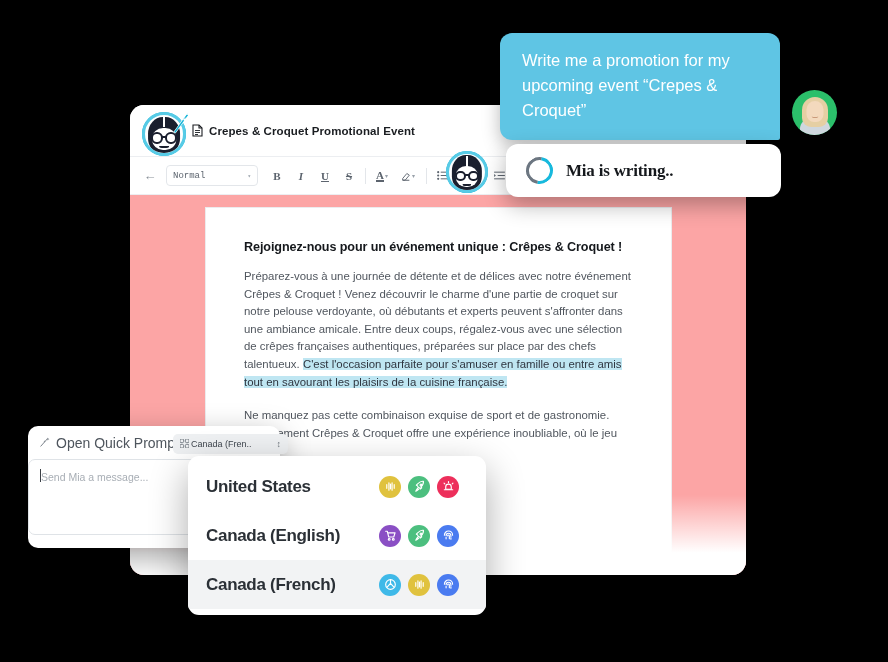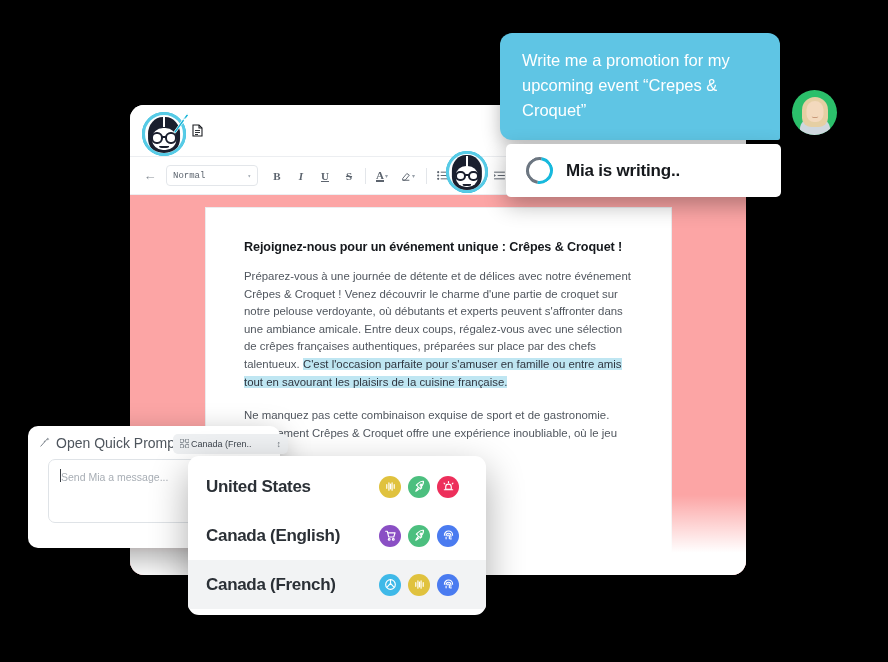--- a/index.html
+++ b/index.html
@@ -145,24 +145,25 @@
   .av-face {
     position:absolute; left:50%; top:11px; transform:translateX(-50%);
     width:17px; height:21px; background:#f3d9bd; border-radius:9px 9px 8px 8px;
   }
   .av-smile{position:absolute;left:50%;top:24px;transform:translateX(-50%);
     width:7px;height:4px;border-bottom:1.4px solid #c99a7a;border-radius:0 0 60% 60%;}
 
   
   .writing-bubble {
     position:absolute; left:506px; top:144px; width:275px; height:53px;
-    background:#ffffff; border-radius: 5px;
+    background:#ffffff; border-radius: 12px;
     display:flex; align-items:center; gap:13px; padding-left: 20px;
     box-shadow: 0 8px 22px rgba(0,0,0,0.30);
     z-index: 42;
+    font-family: Liberation Serif, serif;
   }
   .spinner {
     width: 27px; height: 27px; border-radius:50%;
     border: 3.2px solid #6c7681;
     border-right-color:#17b9dd; border-bottom-color:#17b9dd;
     transform: rotate(-35deg);
   }
   .writing-text { font-size: 17px; font-weight: 700; color:#15181c; letter-spacing:-0.2px;}
 
   
@@ -171,21 +172,21 @@
     background:#ffffff; border-radius: 10px;
     box-shadow: 0 10px 30px rgba(0,0,0,0.35);
     z-index: 35; overflow:hidden;
   }
   .composer-top {
     height: 33px; display:flex; align-items:center; gap:6px;
     padding: 0 12px; font-size: 14px; color:#4e555d;
   }
   .qp-icon { color:#7d848c; font-size:10px; }
   .composer-input {
-    margin: 0 20px; height: 64px;
+    margin: 0 0; height: 76px;
     border: 1px solid #dfe3e7; border-radius: 7px;
     padding: 11px 12px; font-size: 10.5px; color:#a8aeb5;
     position:relative;
   }
   .caretbar { position:absolute; left:11px; top:9px; width:1px; height:13px; background:#3a3f45;}
 
   
   .locale-select {
     position:absolute; left:173px; top:434px; width:115px; height:20px;
     background:#eef0f2; border-radius: 5px;
@@ -226,20 +227,21 @@
   <div class="doc-window">
 
     <div class="doc-titlebar">
       <span class="doc-file-icon">
         <svg width="11" height="13" viewBox="0 0 11 13" fill="none">
           <path d="M1 1h6l3 3v8H1z" stroke="#1a1d21" stroke-width="1.1" fill="none"></path>
           <path d="M7 1v3h3" stroke="#1a1d21" stroke-width="1.1" fill="none"></path>
           <path d="M3 6.5h5M3 8.5h5M3 10.5h3" stroke="#1a1d21" stroke-width="0.9"></path>
         </svg>
       </span>
+      <span class="doc-title">Crepes &amp; Croquet Promotional Event</span>
     </div>
 
     <div class="doc-toolbar">
       <div class="tb-btn tb-back">←</div>
       <div class="tb-style">
         <span>Normal</span>
         <span class="caret">▾</span>
       </div>
       <div class="tb-grp">
         <div class="tb-btn">

